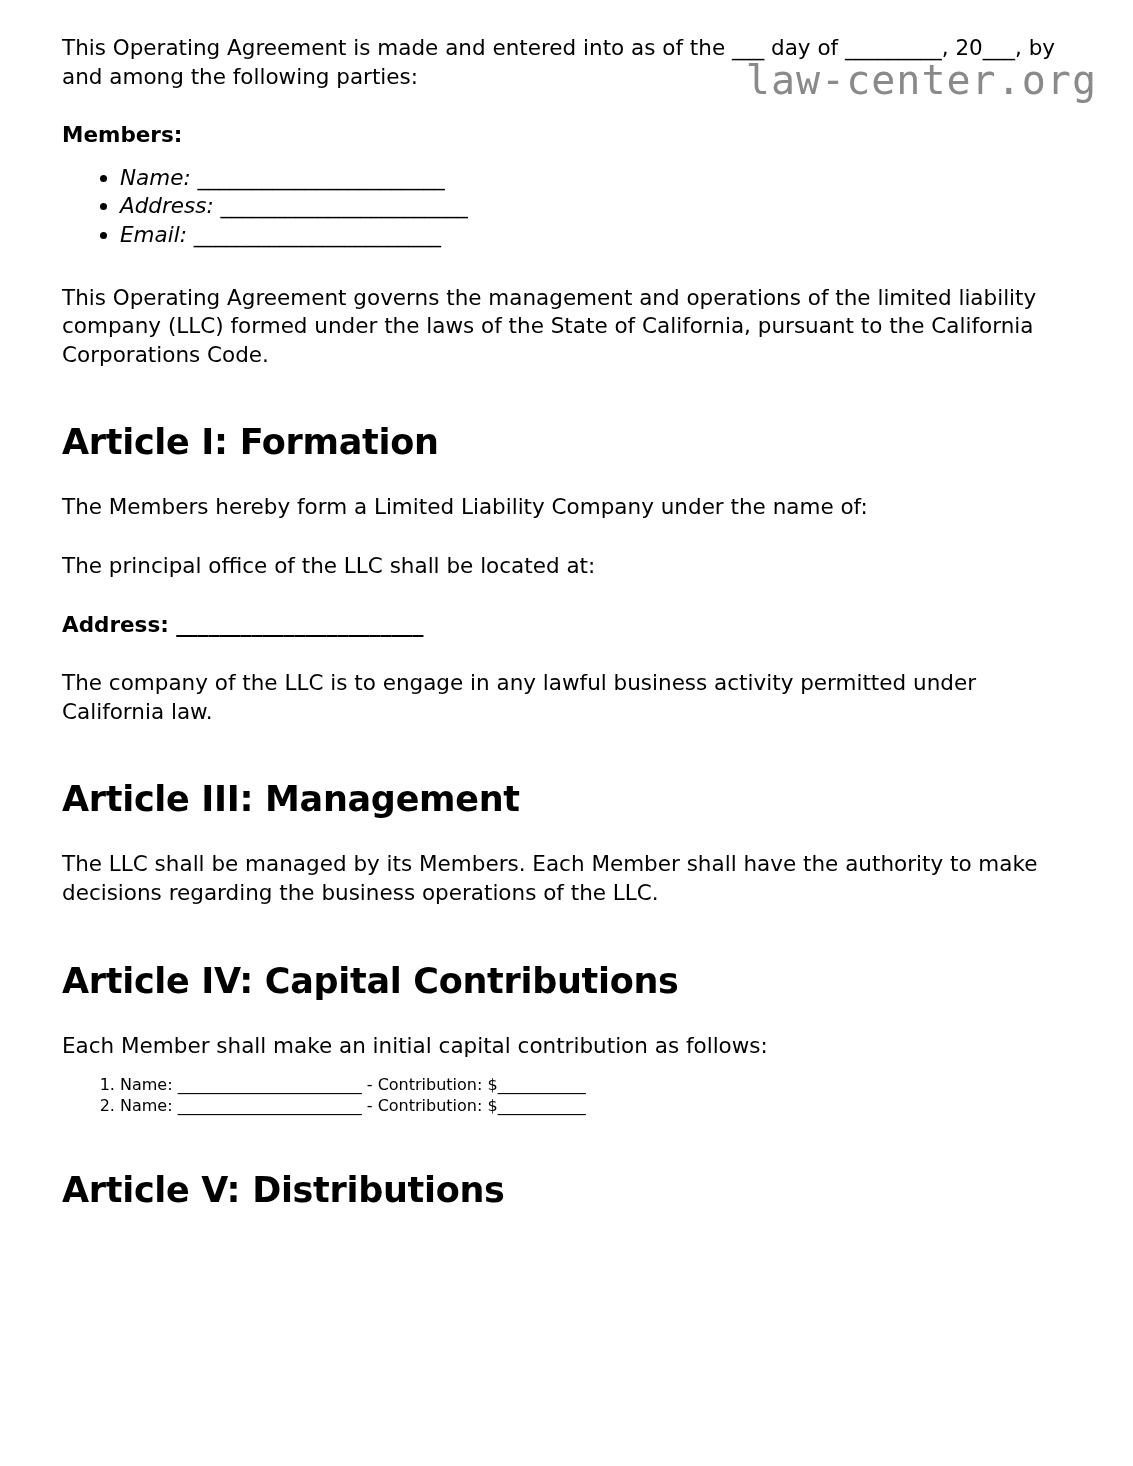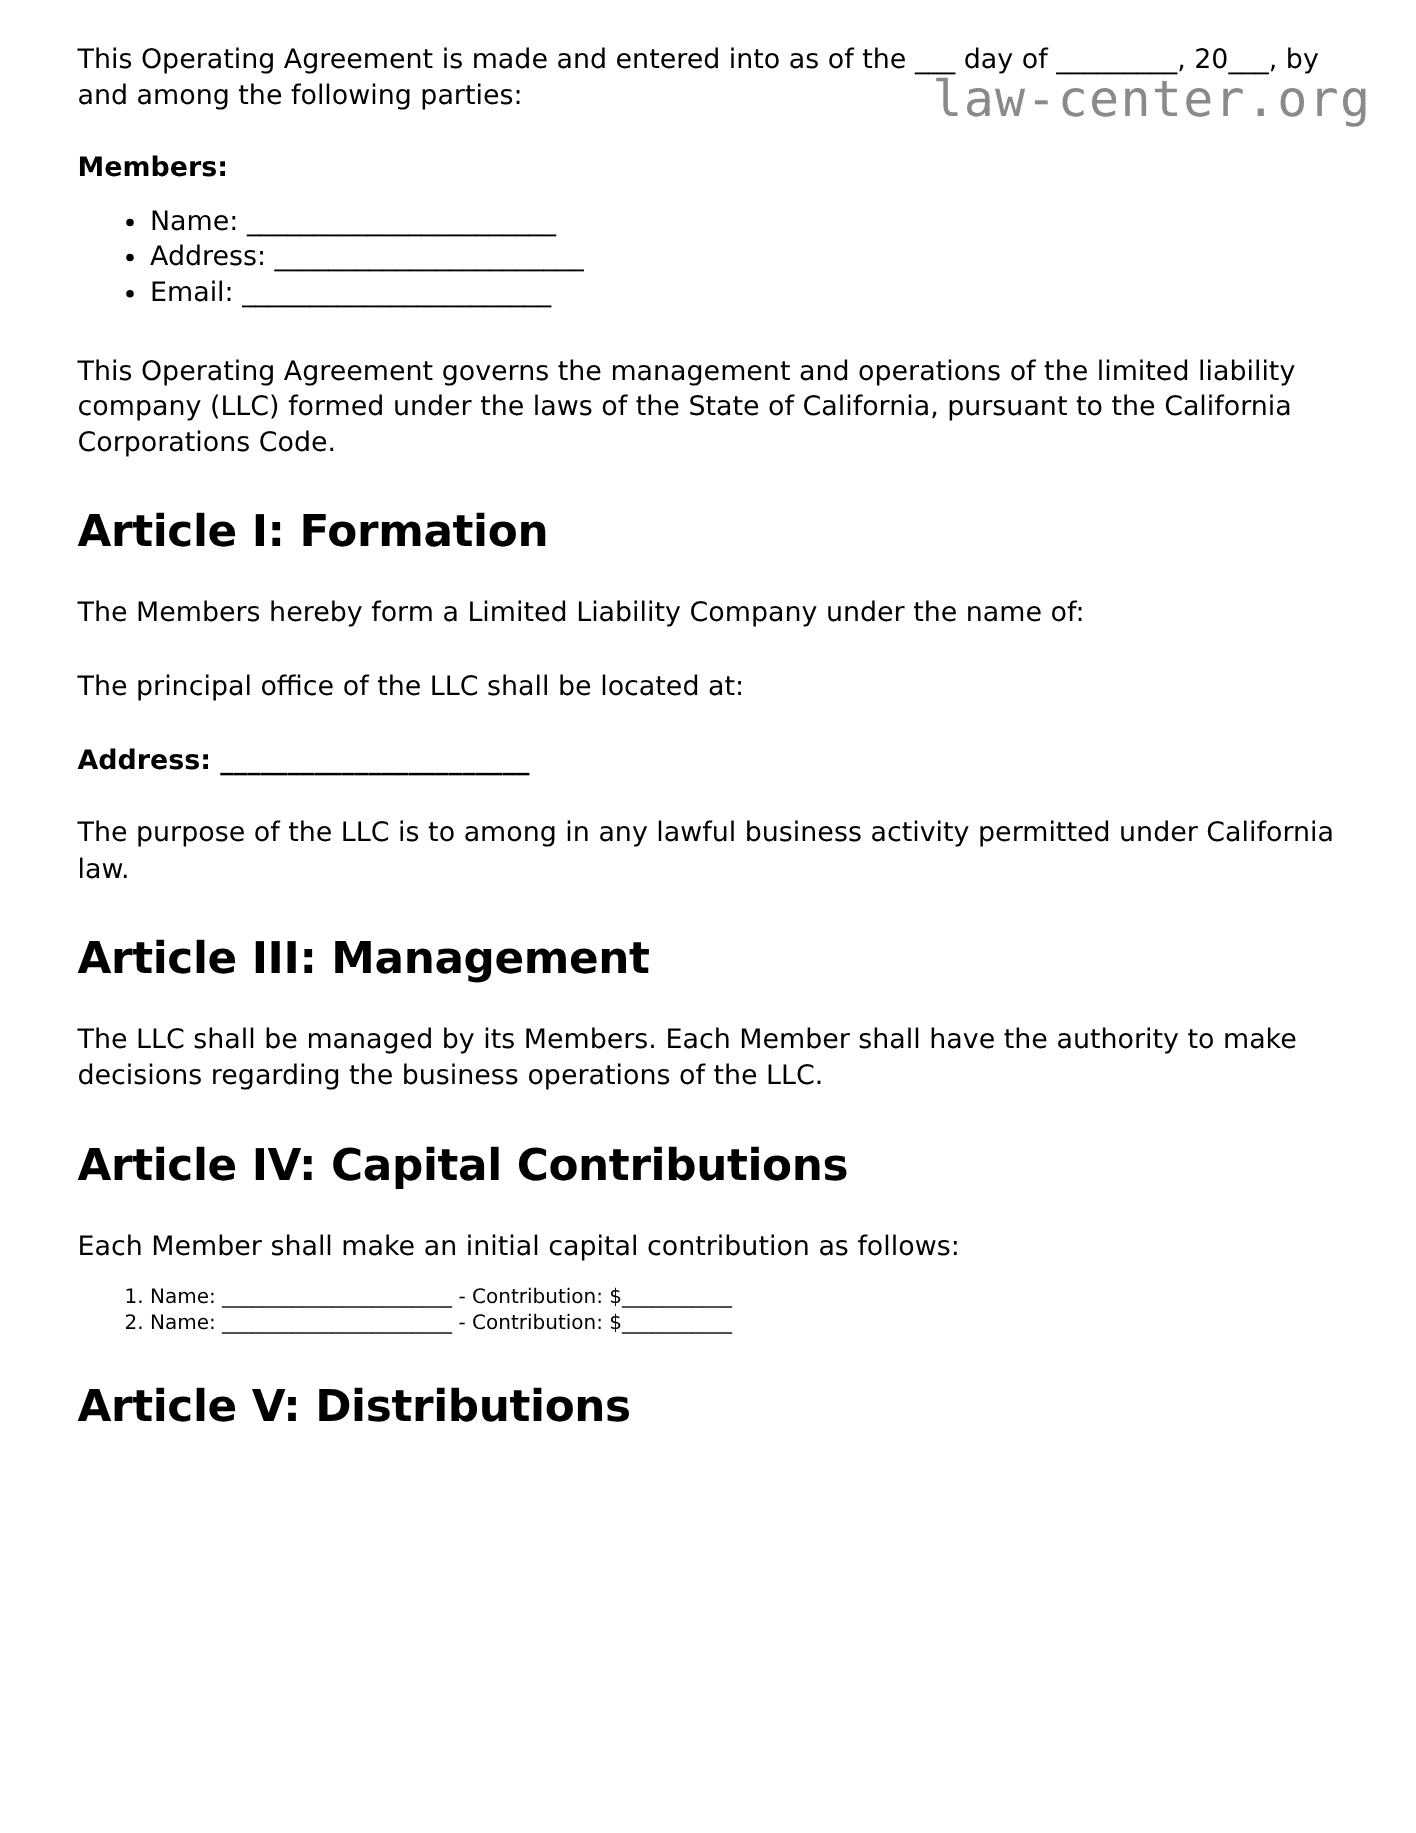--- a/index.html
+++ b/index.html
@@ -56,32 +56,33 @@
   .label-bold {
     font-size: 21.5px;
     font-weight: bold;
     line-height: 1.33;
     margin: 30px 0 0 0;
   }
   h2.article {
     font-size: 35px;
     font-weight: bold;
     line-height: 1.2;
-    margin: 36px 0 0 0;
+    margin: 52px 0 0 0;
     letter-spacing: -0.3px;
   }
   ul.bullets {
     list-style: disc;
     margin: 14px 0 0 0;
     padding-left: 58px;
   }
   ul.bullets li {
     font-size: 21.5px;
     line-height: 1.33;
     margin: 0;
+    font-style: italic;
   }
   ol.numbered {
     list-style: decimal;
     margin: 14px 0 0 0;
     padding-left: 58px;
   }
   ol.numbered li {
     font-size: 16px;
     line-height: 1.33;
     margin: 0;
@@ -106,21 +107,21 @@
     <li>Email: _______________________</li>
   </ul>
 
   <p class="body-text">This Operating Agreement governs the management and operations of the limited liability company (LLC) formed under the laws of the State of California, pursuant to the California Corporations Code.</p>
 
   <h2 class="article">Article I: Formation</h2>
   <p class="body-text tight">The Members hereby form a Limited Liability Company under the name of:</p>
   <p class="body-text tight">The principal office of the LLC shall be located at:</p>
   <p class="label-bold">Address: _______________________</p>
 
-  <p class="body-text tight">The purpose of the LLC is to among in any lawful business activity permitted under California law.</p>
+  <p class="body-text tight">The company of the LLC is to engage in any lawful business activity permitted under California law.</p>
 
   <h2 class="article">Article III: Management</h2>
   <p class="body-text tight">The LLC shall be managed by its Members. Each Member shall have the authority to make decisions regarding the business operations of the LLC.</p>
 
   <h2 class="article">Article IV: Capital Contributions</h2>
   <p class="body-text tight">Each Member shall make an initial capital contribution as follows:</p>
   <ol class="numbered">
     <li>Name: _______________________ - Contribution: $___________</li>
     <li>Name: _______________________ - Contribution: $___________</li>
   </ol>

